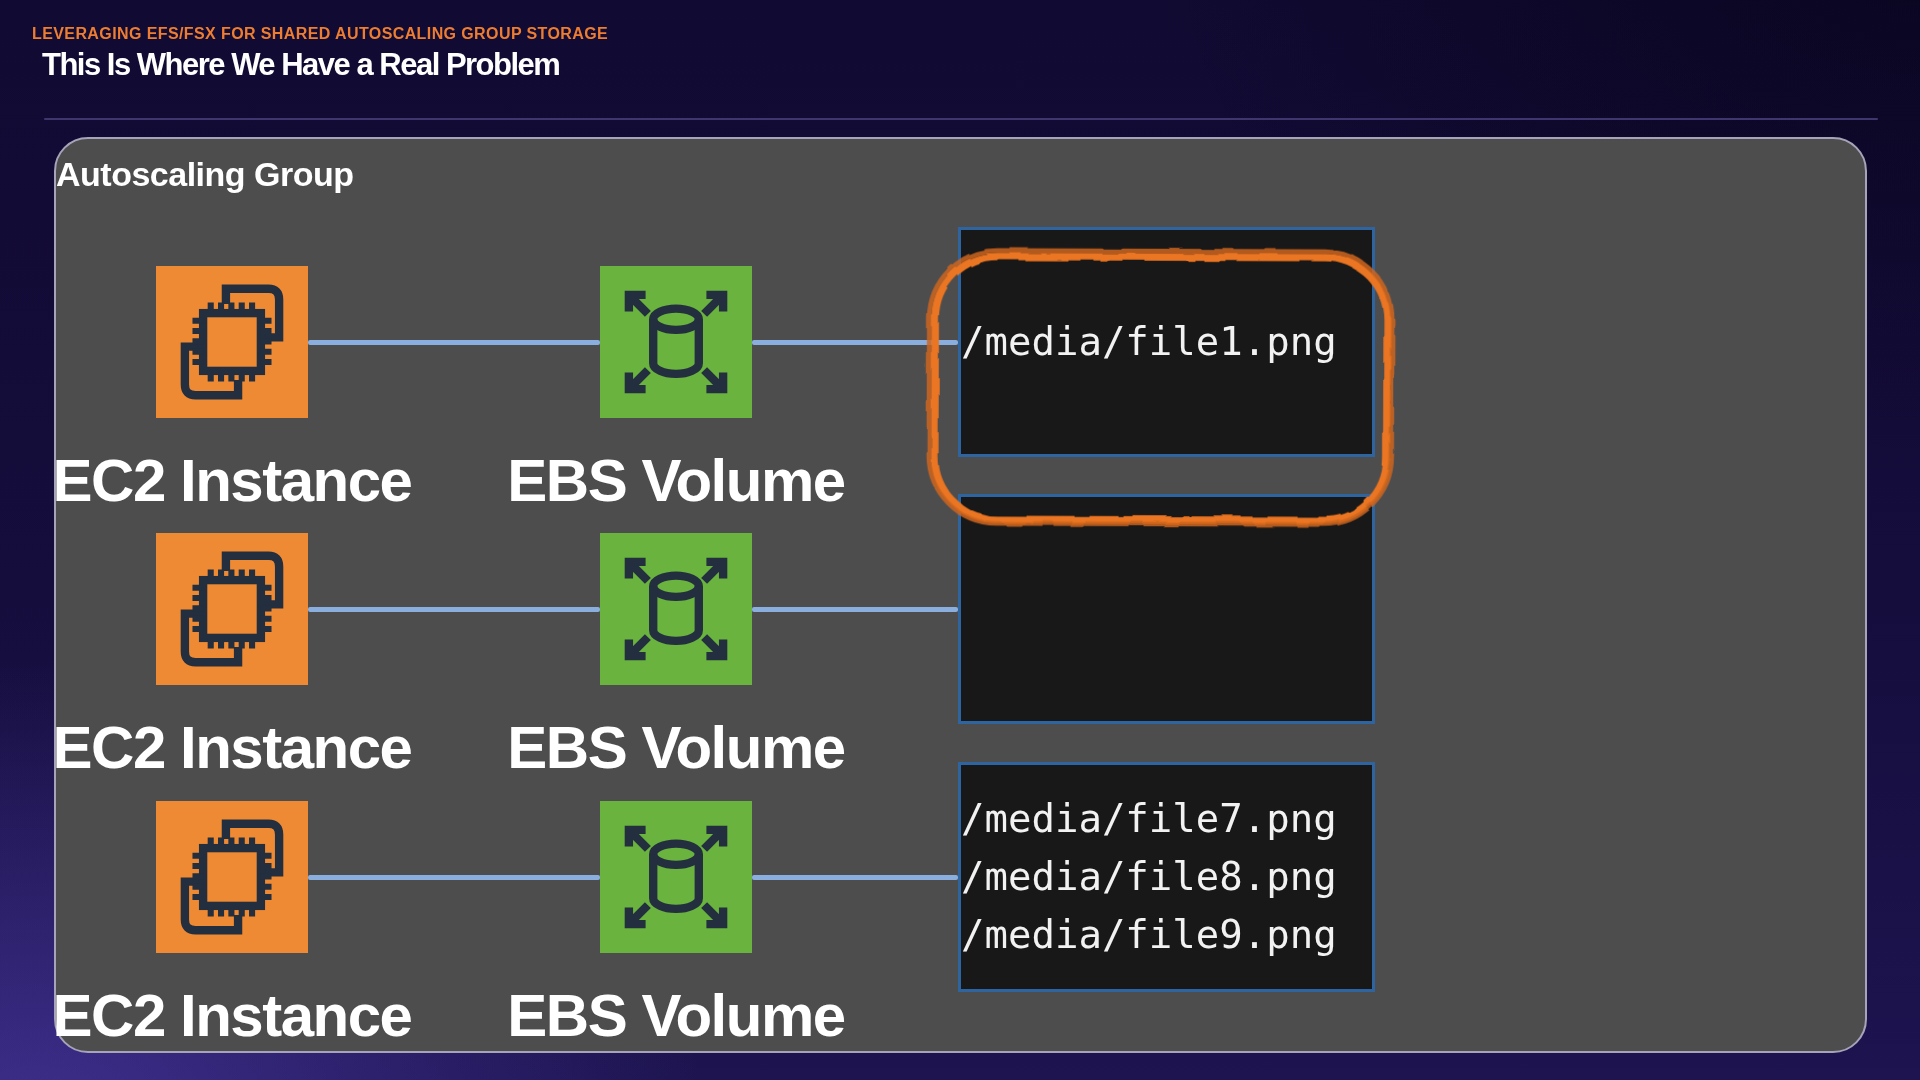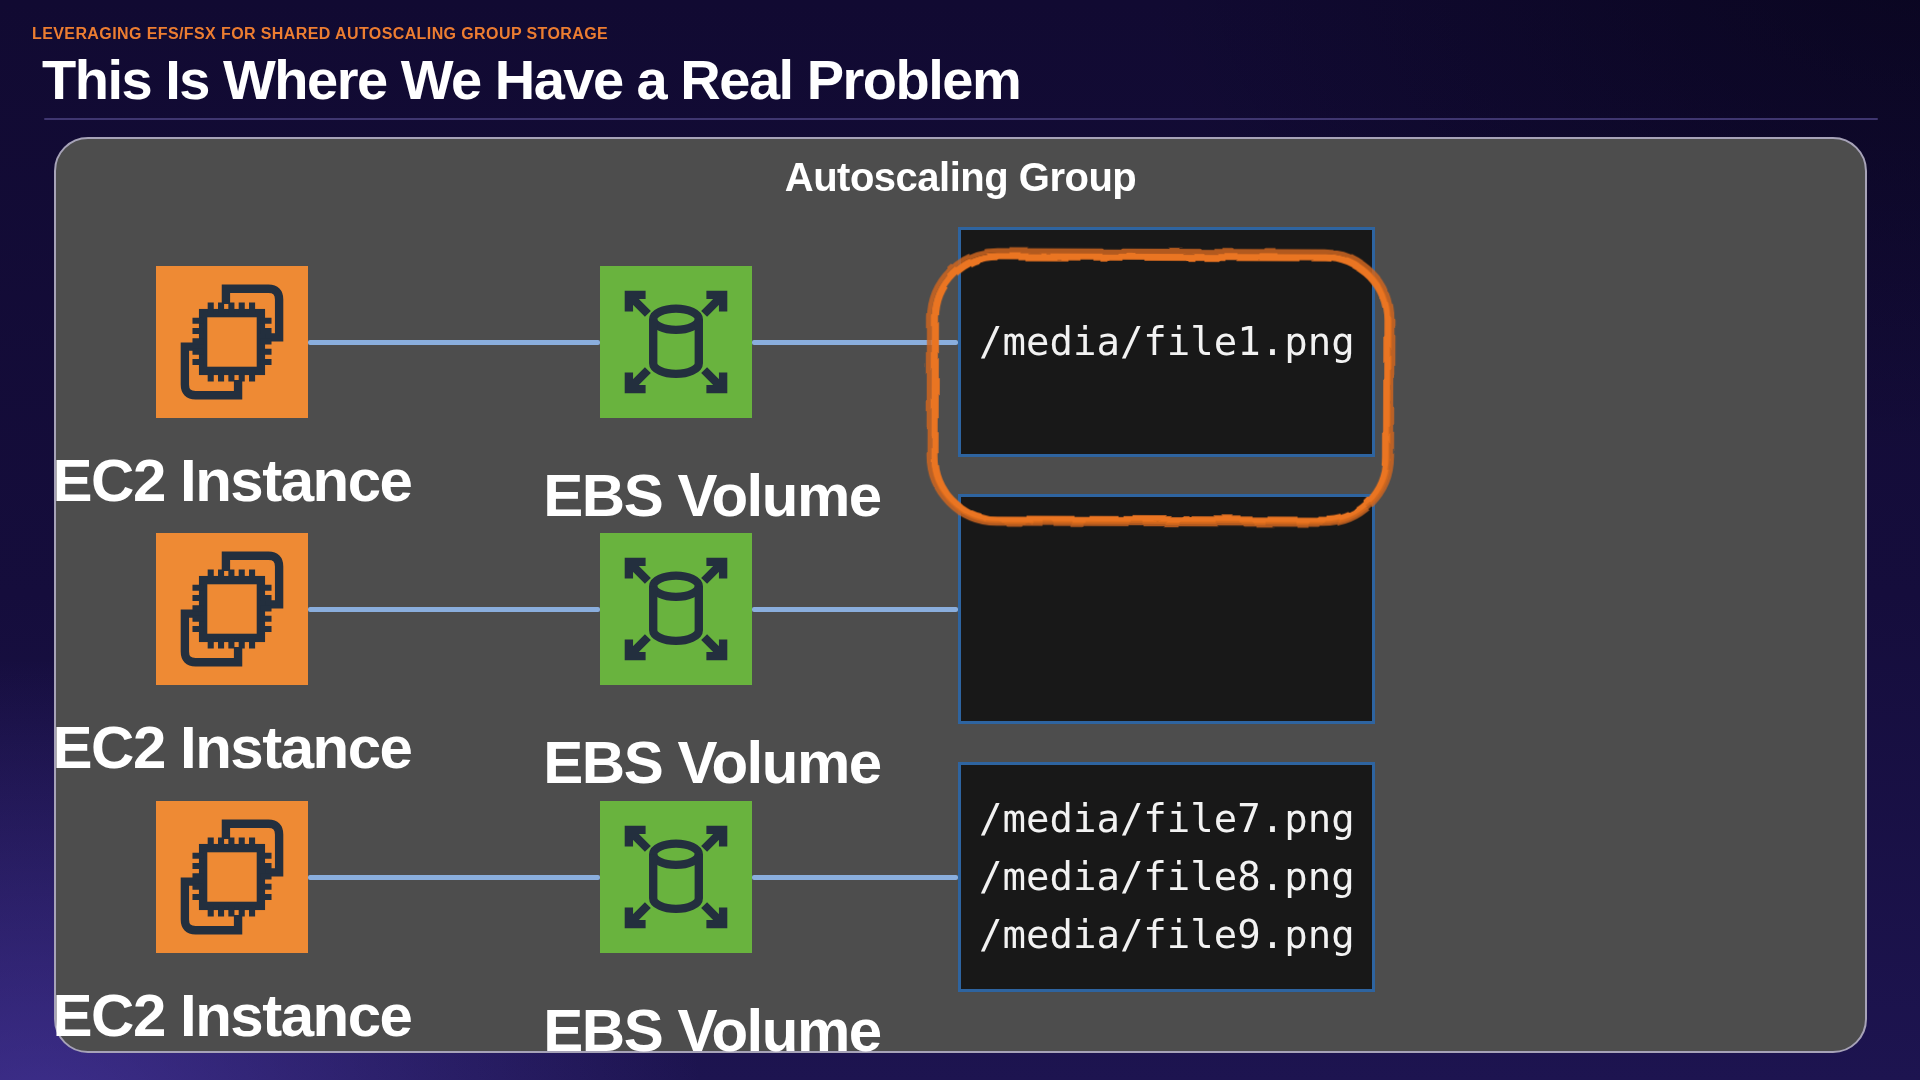--- a/index.html
+++ b/index.html
@@ -12,61 +12,60 @@
       radial-gradient(1150px 800px at 2% 104%, rgba(94,73,199,0.50), rgba(94,73,199,0) 58%),
       linear-gradient(180deg,#110a32 0%,#150d3c 55%,#1d1450 100%);
   }
   .eyebrow{
     position:absolute;left:32px;top:25px;
     font-size:16px;font-weight:700;letter-spacing:.4px;
     color:#ED7D31;white-space:nowrap;
   }
   .slide-title{
     position:absolute;left:42px;top:47px;
-    font-size:56px;font-weight:700;letter-spacing:-1.5px;
+    font-size:31px;font-weight:700;letter-spacing:-1.5px;
     color:#ffffff;white-space:nowrap;
   }
   .title-divider{
     position:absolute;left:44px;top:118px;width:1834px;height:2px;
     background:#3f3670;border-radius:1px;
   }
   .asg-panel{
     position:absolute;left:54px;top:137px;width:1813px;height:916px;
     box-sizing:border-box;
     background:#4d4d4d;border:2px solid #a7a3b8;border-radius:34px;
   }
   .asg-title{
     position:absolute;left:0;top:16px;width:100%;
-    text-align:center;font-size:40px;font-weight:700;letter-spacing:-.5px;
+    font-size:34px;font-weight:700;letter-spacing:-.5px;
     color:#ffffff;
   }
   .diagram-row{position:absolute;left:0;height:0;width:100%;}
   .row-1{top:127px}.row-2{top:394px}.row-3{top:662px}
   .aws-icon{position:absolute;width:152px;height:152px;top:0;}
   .aws-icon svg{display:block;width:100%;height:100%;}
   .ec2-icon{left:100px;background:#EE8A34;}
   .ebs-icon{left:544px;background:#69B33E;}
   .icon-label{
     position:absolute;top:180px;transform:translateX(-50%);
     font-size:60px;font-weight:700;letter-spacing:-1.5px;color:#ffffff;
     white-space:nowrap;
   }
   .ec2-label{left:176px;}
-  .ebs-label{left:656px;margin-top:15px;}
+  .ebs-label{left:620px;}
   .connector{
     position:absolute;top:74px;height:5px;background:#8AAEDD;border-radius:2px;
   }
   .conn-1{left:252px;width:292px;}
   .conn-2{left:696px;width:206px;}
   .file-box{
     position:absolute;left:902px;top:-39px;width:417px;height:230px;
     box-sizing:border-box;
     background:#181818;border:3px solid #2E64A0;
     display:flex;flex-direction:column;justify-content:center;
-    padding-left:18px;
   }
   .file-line{
     font-family:"DejaVu Sans Mono",monospace;
     font-size:39px;line-height:58px;color:#f2f2f2;white-space:pre;
   }
   .annotation-overlay{
     position:absolute;left:0;top:0;width:1920px;height:1080px;
     pointer-events:none;
   }
 </style>

